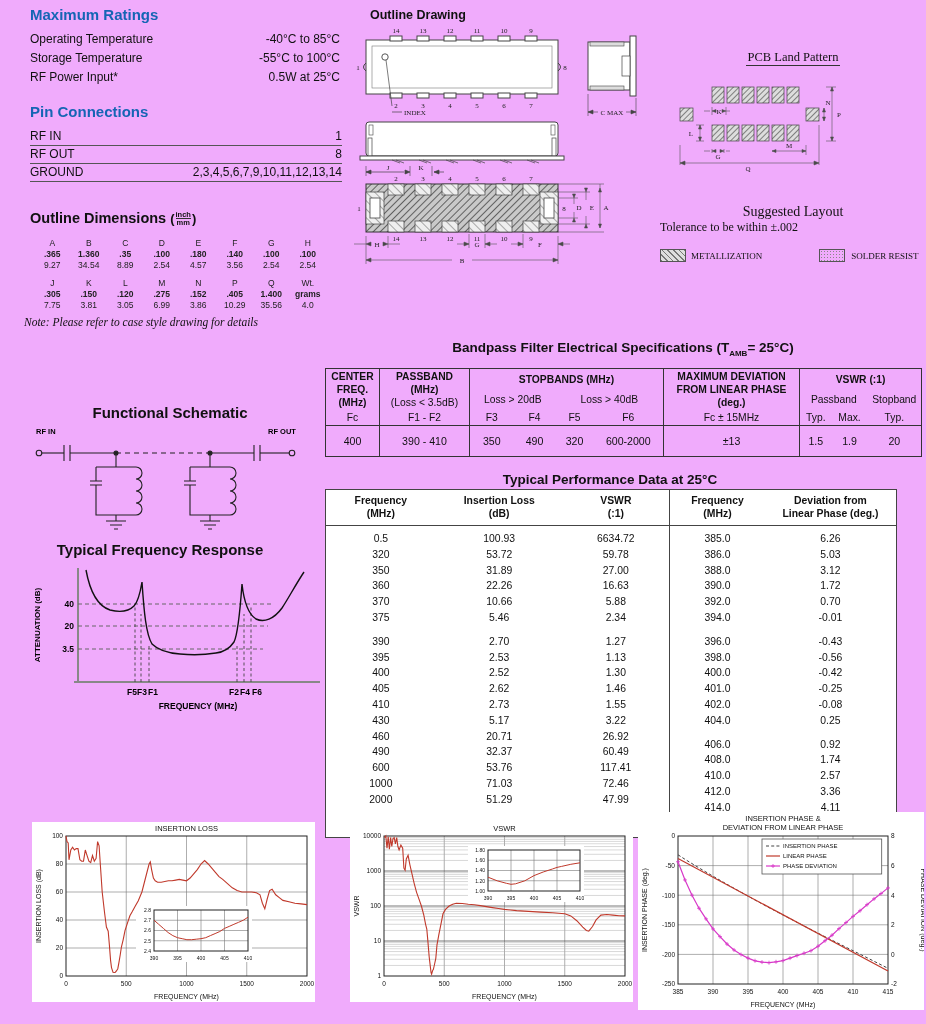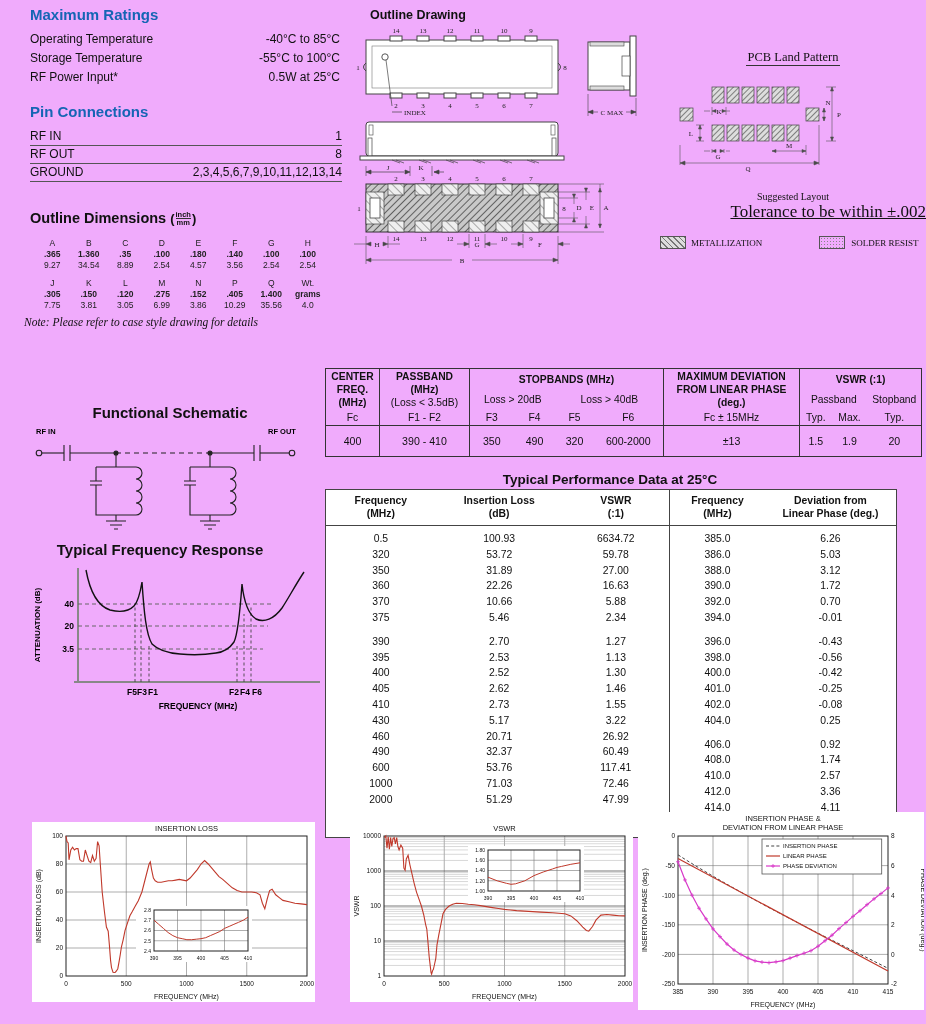--- a/index.html
+++ b/index.html
@@ -414,34 +414,37 @@
       <g font-size="7" fill="#222" text-anchor="middle">
         <text x="59" y="39">K</text>
         <text x="31" y="61">L</text>
         <text x="58" y="84">G</text>
         <text x="129" y="73">M</text>
         <text x="88" y="96">Q</text>
         <text x="179" y="42">P</text>
         <text x="168" y="30">N</text>
       </g>
     </svg>
-    <div class="serif" style="text-align:center;font-size:10px;margin-top:0;">Suggested Layout</div>
-    <div class="serif" style="text-align:right;font-size:17px;text-decoration:underline;">Tolerance to be within ±.002</div>
+    <div class="serif" style="text-align:center;font-size:14px;margin-top:13px;">Suggested Layout</div>
+    <div class="serif" style="text-align:left;font-size:12px;">Tolerance to be within ±.002</div>
     <div class="legend-row" style="margin-top:14px;">
       <span style="display:inline-flex;align-items:center;gap:5px;">
           <span class="sw-hatch"></span>
           <span>METALLIZATION</span>
         </span>
       <span style="display:inline-flex;align-items:center;gap:6px;padding-left:31px;">
           <span class="sw-dots"></span>
           <span>SOLDER RESIST</span>
         </span>
     </div>
   </div>
 
+  <div class="abs big-title" style="left:325px;top:340px;width:596px;">
+    <span>Bandpass Filter Electrical Specifications (T</span><sub style="font-size:8px;">AMB</sub><span>= 25°C)</span>
+  </div>
   <table class="spec abs" style="left:325px;top:368px;width:596px;">
     <colgroup>
         <col style="width:54px">
         <col style="width:90px">
         <col style="width:44px">
         <col style="width:42px">
         <col style="width:38px">
         <col style="width:70px">
         <col style="width:136px">
         <col style="width:32px">

